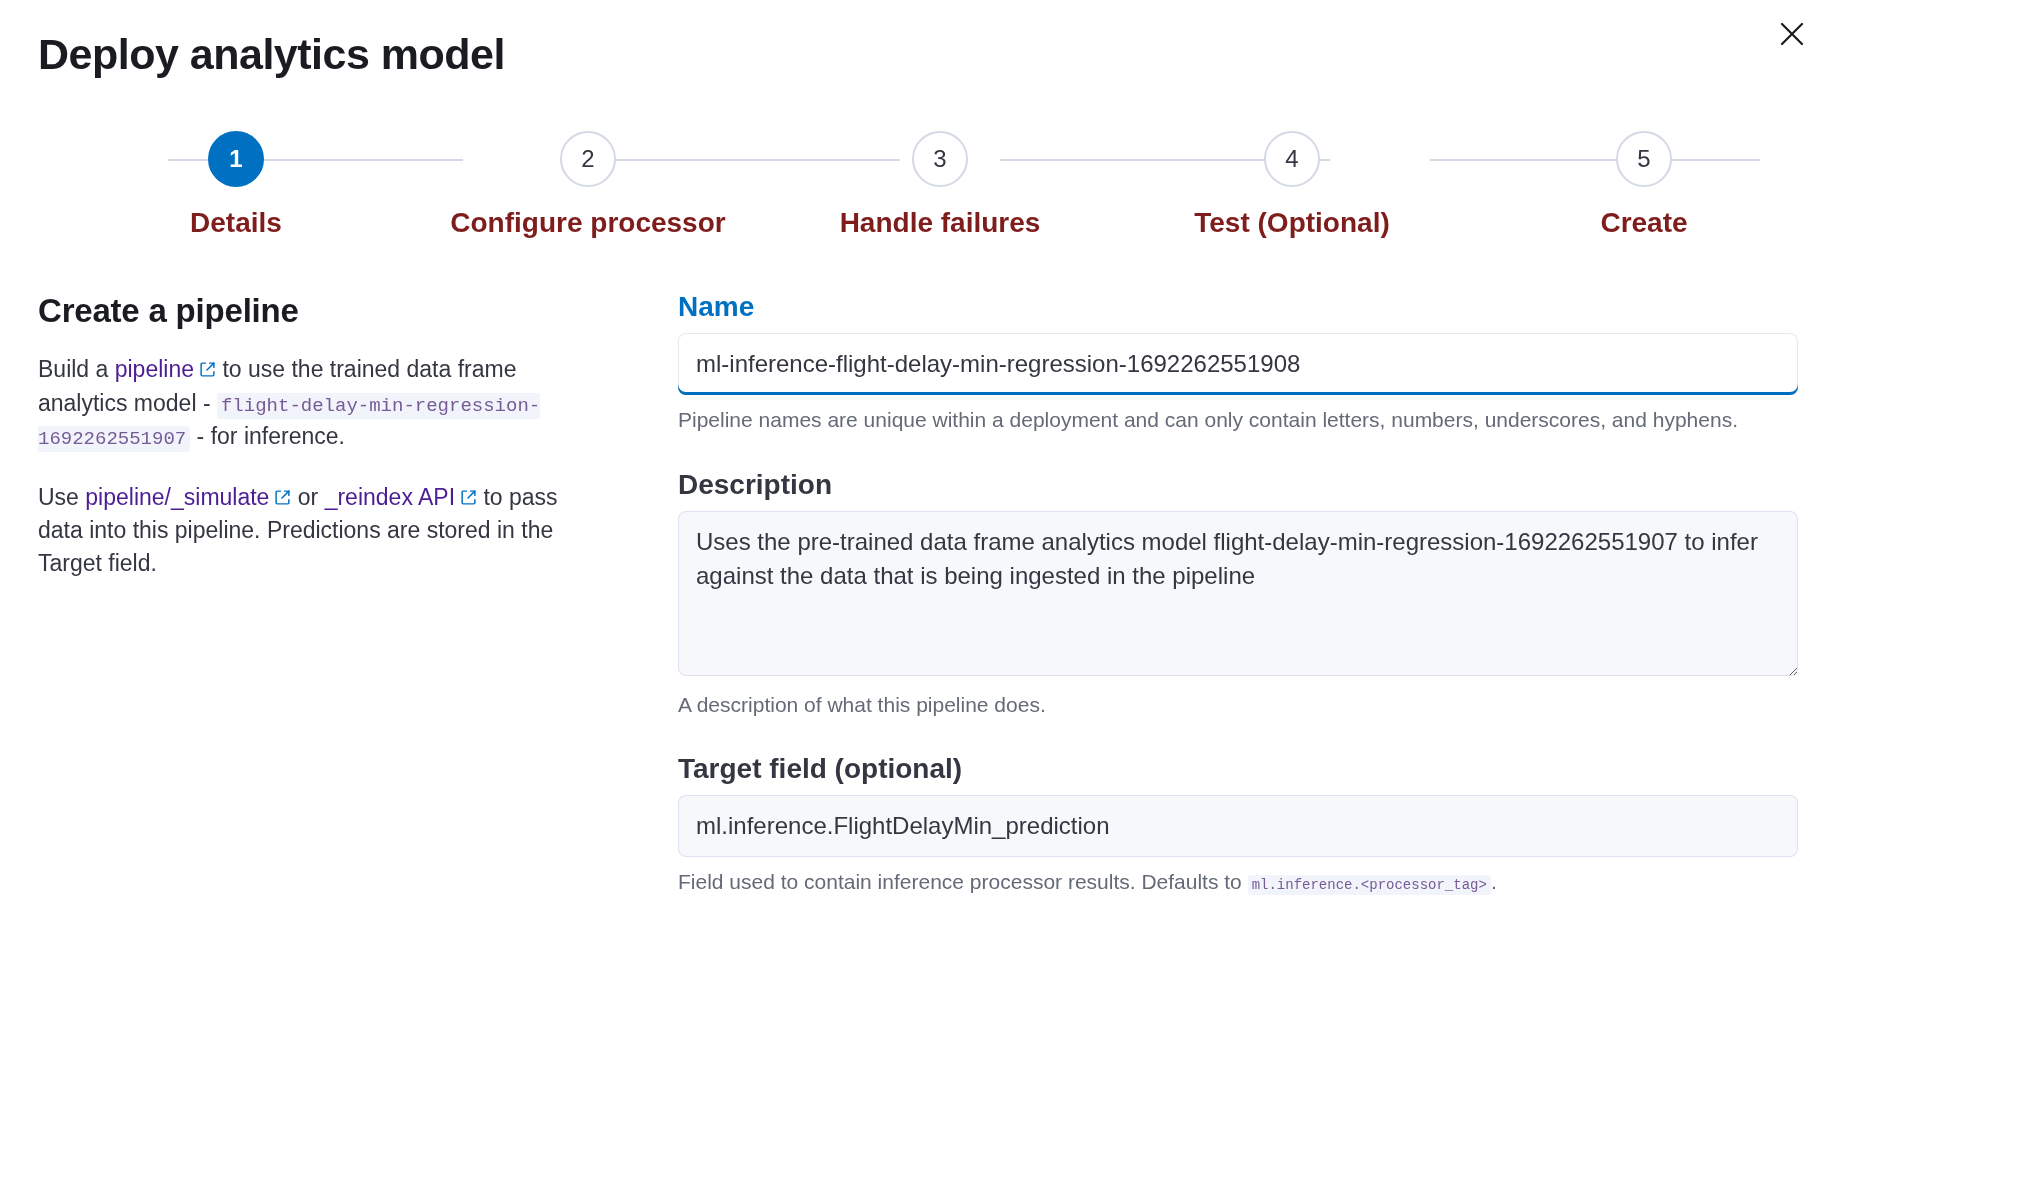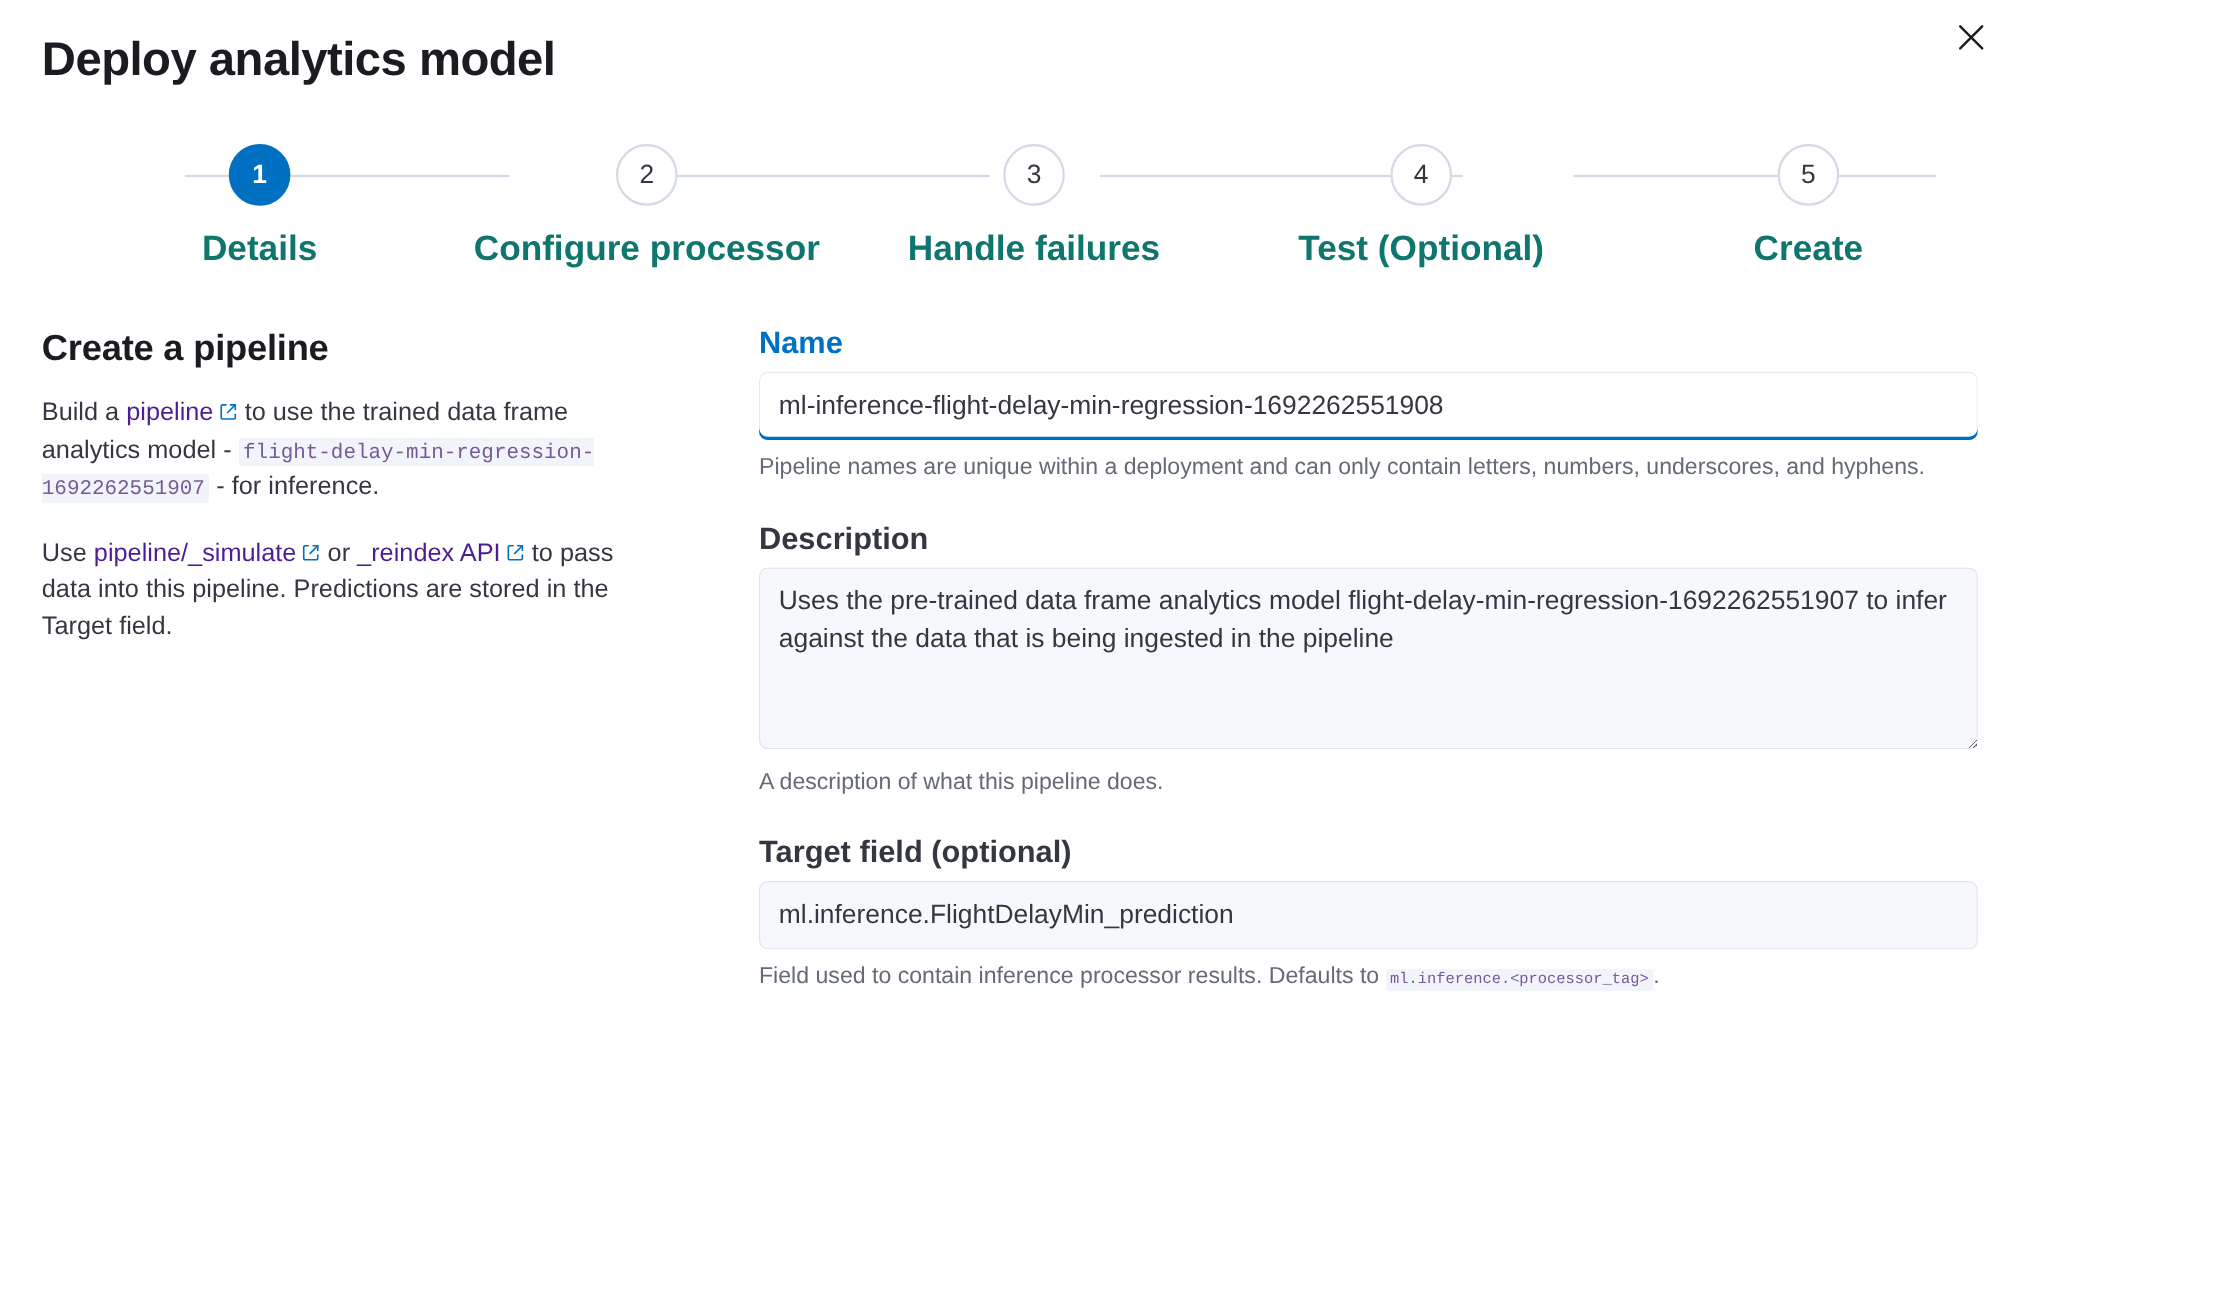--- a/index.html
+++ b/index.html
@@ -78,39 +78,39 @@
     z-index: 2;
   }
   .step.active .circle {
     background: #0071c2;
     border-color: #0071c2;
     color: #ffffff;
     font-weight: 700;
   }
   .step .label {
     margin-top: 20px;
-    font-size: 32px;
-    font-weight: 700;
-    color: #0f766e;
+    font-size: 28px;
+    font-weight: 700;
+    color: #7f1d1d;
     white-space: nowrap;
   }
   .connector {
     position: absolute;
     top: 28px;
     height: 2px;
     background: #d3dae6;
     z-index: 1;
   }
 
   
   .body {
     display: flex;
     margin-top: 52px;
     padding: 0 38px 0 38px;
-    gap: 12px;
+    gap: 0;
   }
   .left-col {
     width: 640px;
     flex: 0 0 640px;
     padding-right: 70px;
   }
   .left-col h2 {
     margin: 0 0 22px 0;
     font-size: 33px;
     line-height: 1.2;

